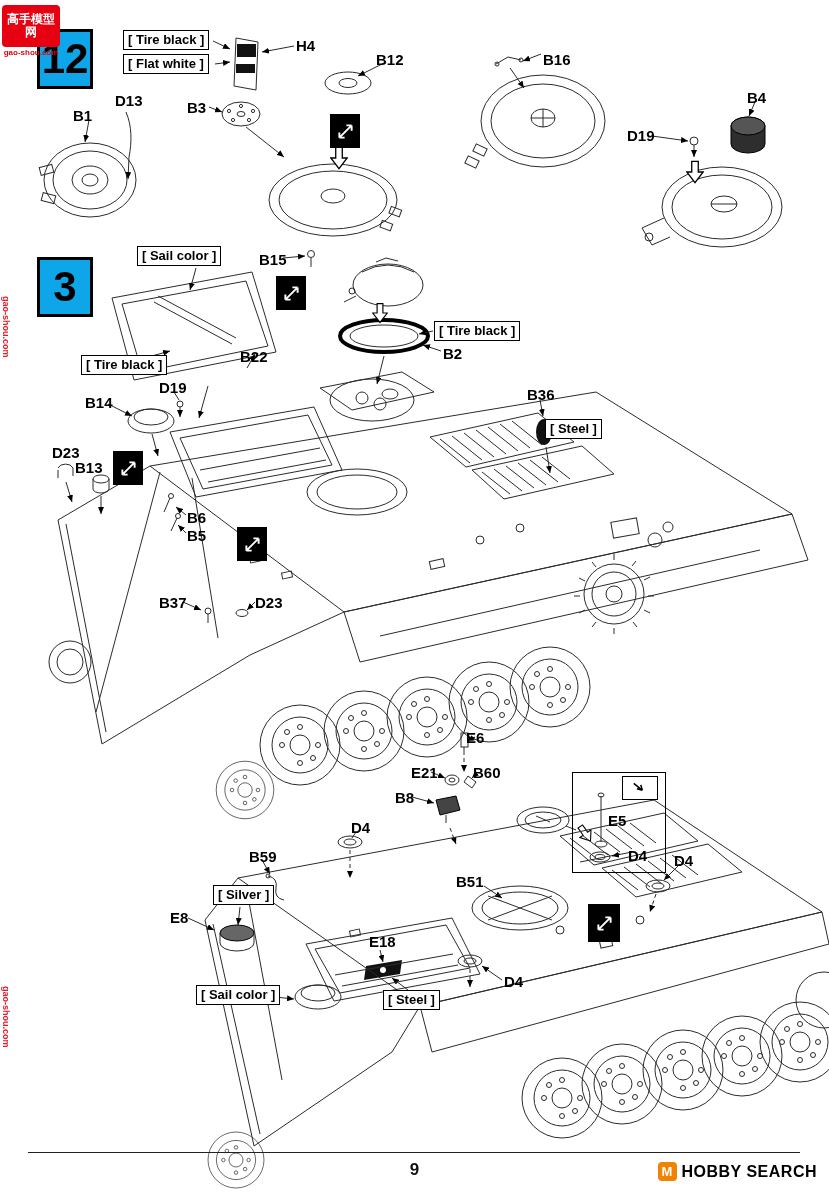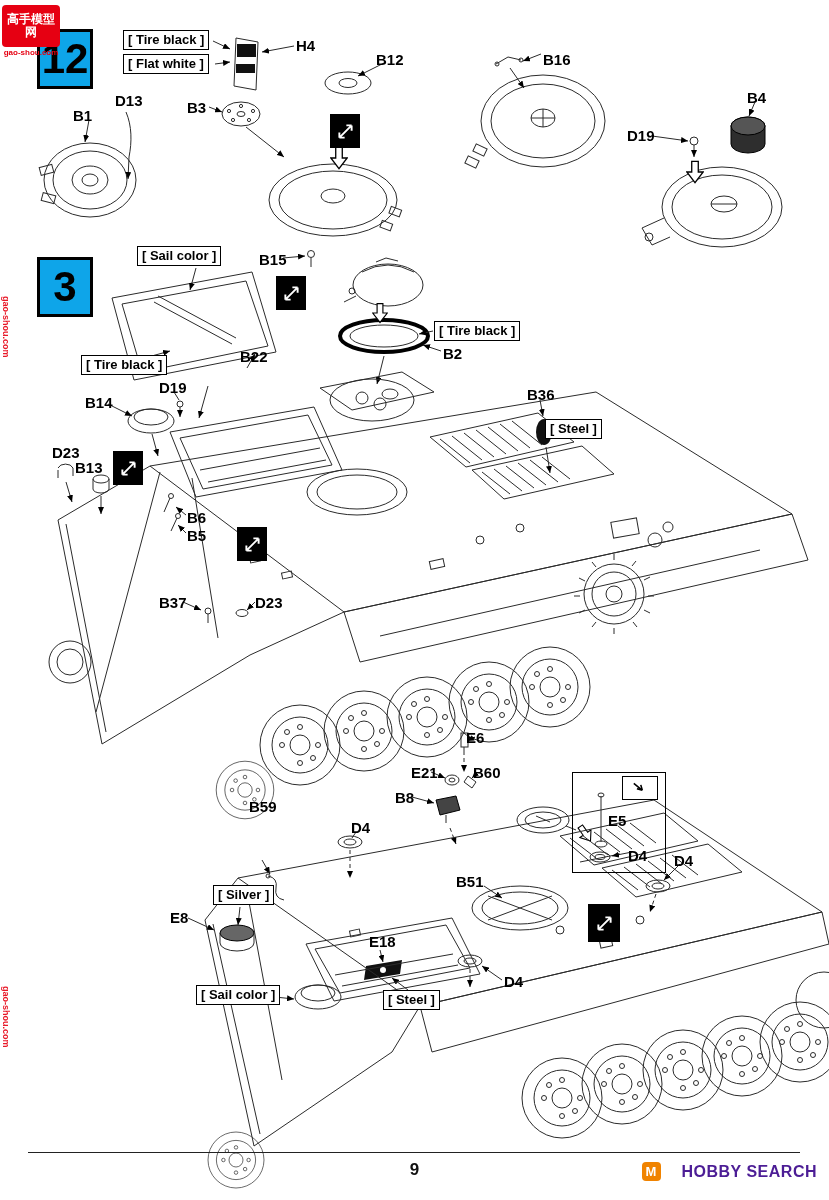--- a/index.html
+++ b/index.html
@@ -21,21 +21,21 @@
           padding:8px 1px;line-height:1.1;}
   .wm-url{color:#e60012;font:bold 8px "Liberation Sans",sans-serif;margin-top:1px;}
   .wm-side{position:absolute;left:1px;color:#e60012;font:bold 9px "Liberation Sans",sans-serif;
            writing-mode:vertical-rl;opacity:.9;z-index:5;}
   .footrule{position:absolute;left:28px;top:1152px;width:772px;height:1px;background:#222;}
   .pagenum{position:absolute;left:0;top:1160px;width:829px;text-align:center;
            font:bold 17px "Liberation Sans",sans-serif;color:#111;}
   .brand{position:absolute;right:12px;top:1162px;display:flex;align-items:center;gap:5px;}
   .brand-icon{width:19px;height:19px;background:#f08300;border-radius:4px;color:#fff;
               font:bold 13px "Liberation Sans",sans-serif;display:flex;align-items:center;justify-content:center;}
-  .brand-text{font:bold 16px "Liberation Sans",sans-serif;color:#4c1d95;letter-spacing:.5px;margin-left:16px;}
+  .brand-text{font:bold 16px "Liberation Sans",sans-serif;color:#000000;letter-spacing:.5px;}
 </style>
 </head>
 <body>
 
 <div class="page">
 
   <svg class="art" width="829" height="1200" viewBox="0 0 829 1200">
     <defs>
       <marker id="ah" markerWidth="8" markerHeight="6" refX="7" refY="3" orient="auto">
         <path d="M0,0 L7,3 L0,6 Z" fill="#000"></path>
@@ -347,21 +347,21 @@
   <div class="part" style="left:351px;top:819px">D4</div>
   <div class="inset" style="left:572px;top:772px;width:92px;height:99px"></div>
   <div class="inseticon" style="left:622px;top:776px">
     <svg viewBox="0 0 24 18" width="24" height="14">
         <path d="M4 3 L15 12 M15 12 l-2,-7 M15 12 l-7,-2" stroke="#000" stroke-width="2" fill="none"></path>
       </svg>
   </div>
   <div class="part" style="left:608px;top:812px">E5</div>
   <div class="part" style="left:628px;top:847px">D4</div>
   <div class="part" style="left:674px;top:852px">D4</div>
-  <div class="part" style="left:249px;top:798px">B59</div>
+  <div class="part" style="left:249px;top:848px">B59</div>
   <div class="paint" style="left:213px;top:885px">[ Silver ]</div>
   <div class="part" style="left:456px;top:873px">B51</div>
   <div class="part" style="left:170px;top:909px">E8</div>
   <div class="sym" style="left:588px;top:904px;width:32px;height:38px">
     <svg viewBox="0 0 24 24">
         <path d="M5 19 L19 5 M19 5 h-6 M19 5 v6 M5 19 h6 M5 19 v-6" stroke="#fff" stroke-width="2.2" fill="none"></path>
       </svg>
   </div>
   <div class="part" style="left:369px;top:933px">E18</div>
   <div class="paint" style="left:196px;top:985px">[ Sail color ]</div>

